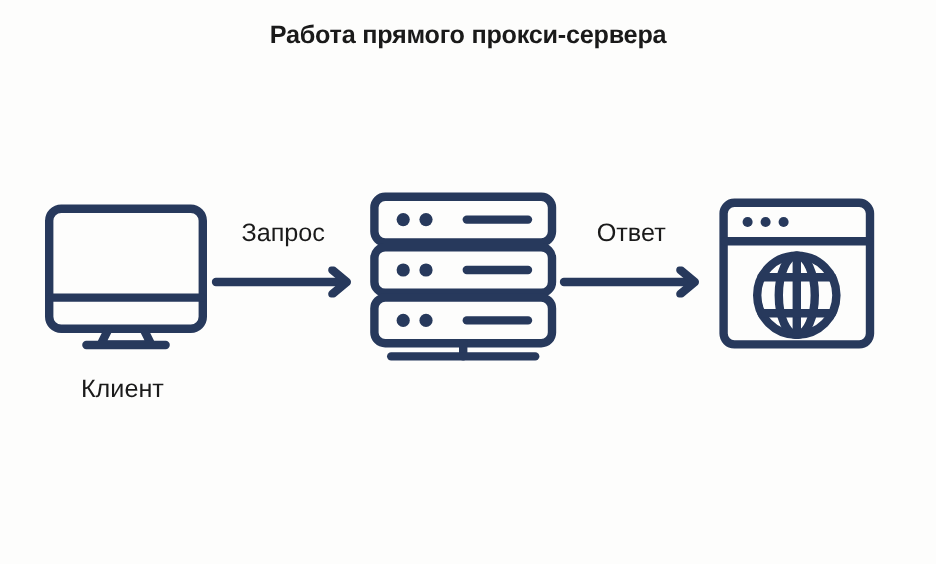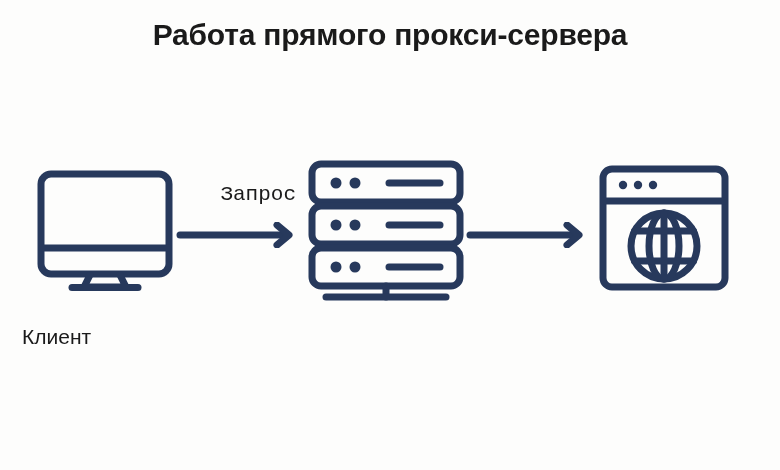--- a/index.html
+++ b/index.html
@@ -18,51 +18,49 @@
     position: relative;
     width: 780px;
     height: 470px;
   }
   .title {
     position: absolute;
     left: 0;
     top: 18px;
     width: 780px;
     text-align: center;
-    font-size: 30px;
+    font-size: 21px;
     font-weight: bold;
     color: #1a1a1a;
     letter-spacing: -0.2px;
     white-space: nowrap;
   }
   .node {
     position: absolute;
   }
   .node-icon {
     display: block;
   }
   .caption {
     position: absolute;
-    text-align: left;
+    text-align: center;
     font-size: 21px;
     color: #1a1a1a;
     line-height: 29px;
     white-space: pre-line;
-    margin-top: 12px;
   }
   .edge {
     position: absolute;
   }
   .edge-label {
     position: absolute;
-    text-align: right;
+    text-align: center;
     font-size: 21px;
     color: #1a1a1a;
     white-space: nowrap;
-    font-family: Liberation Mono, monospace;
   }
   
   #node-client      { left: 32px;  top: 165px; }
   #node-proxy       { left: 300px; top: 157px; }
   #node-target      { left: 594px; top: 160px; }
   #caption-client   { left: 22px;  top: 310px; width: 160px; }
   #caption-proxy    { left: 272px; top: 310px; width: 232px; }
   #caption-target   { left: 582px; top: 310px; width: 168px; }
   #edge-request     { left: 176px; top: 222px; }
   #edge-response    { left: 466px; top: 222px; }
@@ -113,20 +111,21 @@
       <circle cx="36" cy="110" r="5.5" fill="#27395c" stroke="none"></circle>
       <circle cx="55" cy="110" r="5.5" fill="#27395c" stroke="none"></circle>
       <line x1="89" y1="110" x2="140" y2="110"></line>
 
       <line x1="86" y1="129" x2="86" y2="140"></line>
       <line x1="26" y1="140" x2="146" y2="140"></line>
     </svg>
   </div>
 
 
+  <div class="edge-label" id="edge-label-response">Ответ</div>
 
   <div class="edge" id="edge-response">
     <svg width="122" height="26" viewBox="0 0 122 26" fill="none" stroke="#27395c" stroke-width="7" stroke-linecap="round" stroke-linejoin="round">
       <line x1="4" y1="13" x2="110" y2="13"></line>
       <polyline points="101,3 113,13 101,23"></polyline>
     </svg>
   </div>
 
   <div class="node" id="node-target">
     <svg class="node-icon" width="140" height="136" viewBox="0 0 140 136" fill="none" stroke="#27395c" stroke-width="7" stroke-linecap="round" stroke-linejoin="round">

